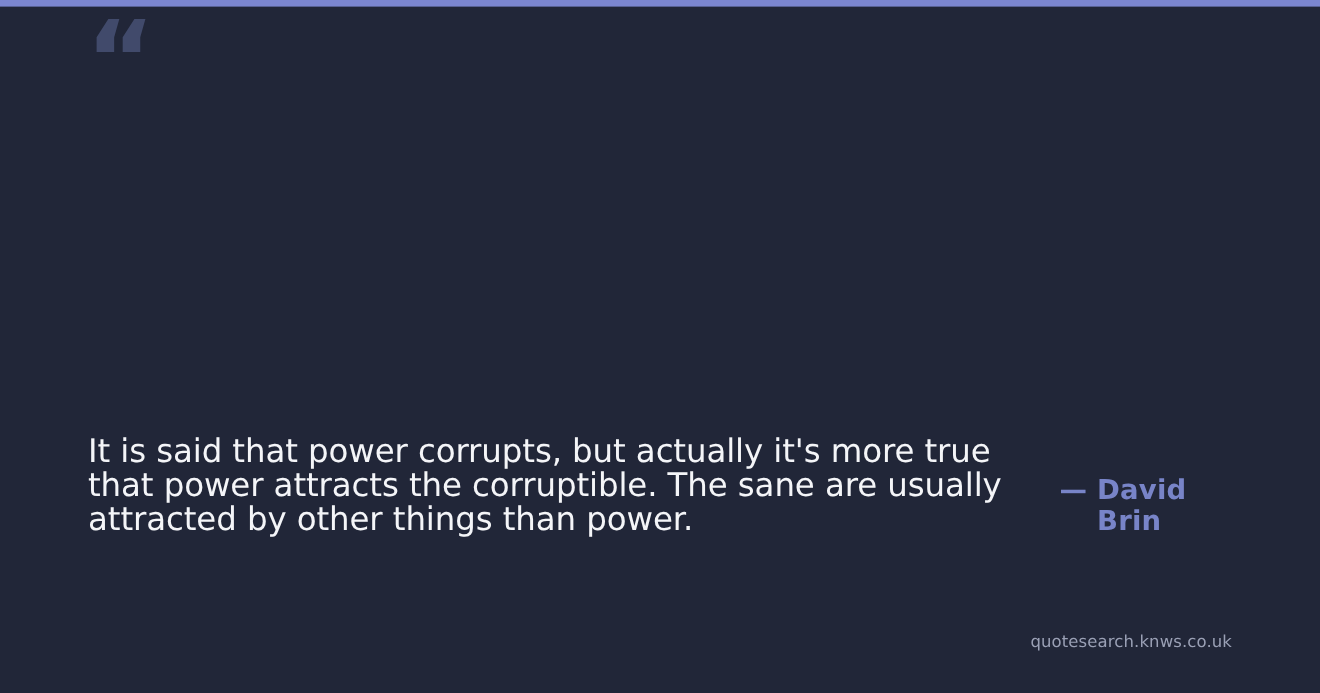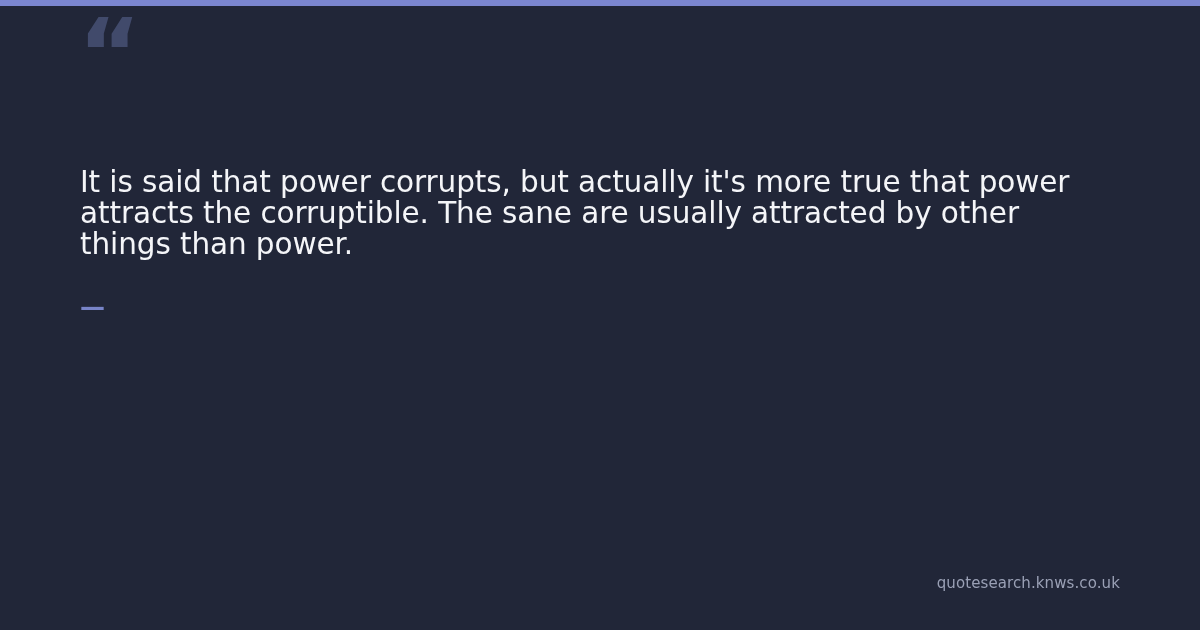--- a/index.html
+++ b/index.html
@@ -48,23 +48,23 @@
   }
 
   
   .content {
     position: absolute;
     left: 80px;
     top: 0;
     width: 1040px;
     height: 488px;
     display: flex;
-    flex-direction: column;
+    flex-direction: row;
     justify-content: center;
-    align-items: flex-start;
+    align-items: flex-end;
   }
 
   .quote-text {
     margin: 0;
     padding: 0;
     width: 1030px;
     font-family: "DejaVu Sans", "Liberation Sans", sans-serif;
     font-size: 29.5px;
     line-height: 31px;
     font-weight: 400;
@@ -111,19 +111,20 @@
   <div class="accent-bar"></div>
 
   <div class="quote-mark">“</div>
 
   <div class="content">
 
     <p class="quote-text">It is said that power corrupts, but actually it's more true that power attracts the corruptible. The sane are usually attracted by other things than power.</p>
 
     <p class="attribution">
       <span class="dash">— </span>
+        <span class="author">David Brin</span>
     </p>
 
   </div>
 
   <div class="watermark">quotesearch.knws.co.uk</div>
 
 </div>
 
 </body></html>

